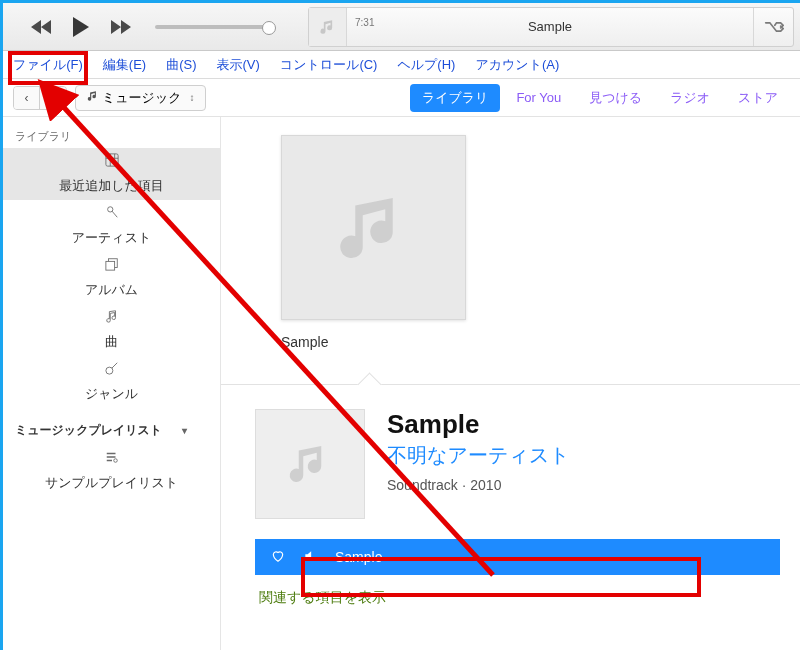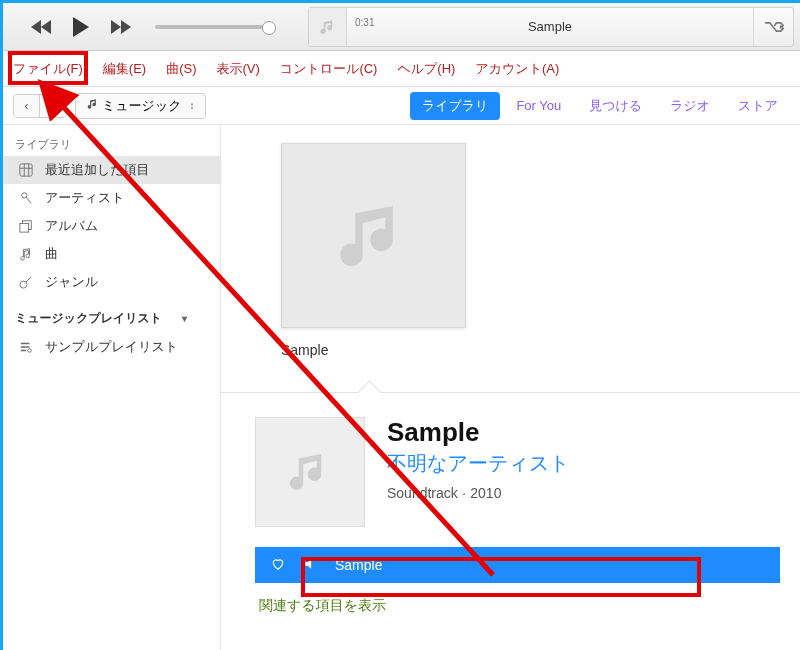--- a/index.html
+++ b/index.html
@@ -13,39 +13,39 @@
   .vol { width:115px; height:4px; background:#bdbdbd; border-radius:2px; margin-left:6px; position:relative; }
   .vol::after { content:""; position:absolute; right:-6px; top:-4px; width:12px; height:12px; background:#fff; border:1px solid #999; border-radius:50%; }
   .lcd { flex:1; height:40px; margin:0 6px 0 18px; background:linear-gradient(#fbfbfb,#efefef); border:1px solid #d0d0d0; border-radius:3px; display:flex; align-items:center; }
   .lcd-art { width:38px; height:38px; background:#ededed; border-right:1px solid #d8d8d8; display:flex; align-items:center; justify-content:center; }
   .lcd-wrap { position:relative; flex:1; display:flex; flex-direction:column; align-items:center; justify-content:center; }
   .lcd-title { font-size:13px; color:#333; }
   .lcd-t { position:absolute; left:8px; bottom:6px; font-size:10px; color:#777; }
   .lcd-shuffle { width:40px; display:flex; align-items:center; justify-content:center; border-left:1px solid #d8d8d8; height:100%; }
 
   
-  .menubar { height:36px; background:#fff; border-bottom:1px solid #dcdcdc; display:flex; align-items:stretch; font-size:13px; color:#b91c1c; }
+  .menubar { height:28px; background:#fff; border-bottom:1px solid #dcdcdc; display:flex; align-items:stretch; font-size:13px; color:#1d4ed8; }
   .menuitem { padding:0 10px; display:flex; align-items:center; cursor:default; }
 
   
   .toolbar { height:38px; border-bottom:1px solid #e3e3e3; display:flex; align-items:center; padding:0 10px; gap:8px; }
   .navbtns { display:flex; border:1px solid #cfcfcf; border-radius:4px; overflow:hidden; height:24px; }
   .navbtns button { width:26px; background:#fafafa; border:none; border-right:1px solid #cfcfcf; font-size:12px; color:#555; }
   .navbtns button:last-child { border-right:none; }
   .mediaselect { height:26px; border:1px solid #cfcfcf; border-radius:4px; background:#fafafa; display:flex; align-items:center; padding:0 10px; gap:2px; font-size:13px; }
   .mediaselect .chev { font-size:10px; color:#666; margin-left:6px; }
   .tabbar { margin-left:auto; display:flex; gap:4px; align-items:center; }
   .tab { padding:5px 12px; font-size:13px; color:#8b5cf6; border-radius:4px; }
   .tab.active { background:#1e8bff; color:#fff; }
 
   
   .split { display:flex; height:calc(100% - 48px - 28px - 38px); }
   .sidebar { width:218px; border-right:1px solid #e5e5e5; padding:6px 0 0 0; font-size:13px; color:#333; }
   .side-h { font-size:11px; color:#6a6a6a; padding:6px 12px 4px; }
-  .side-item { display:flex; align-items:center; gap:10px; padding:5px 14px; }
+  .side-item { display:flex; align-items:center; gap:10px; padding:5px 14px;flex-direction:column; }
   .side-item.sel { background:#e6e6e6; }
   .side-item .ic { width:18px; display:flex; justify-content:center; color:#6c6c6c; }
   .side-h2 { font-size:12px; color:#333; font-weight:600; padding:14px 12px 6px; display:flex; align-items:center; gap:20px; }
 
   .content { flex:1; overflow:hidden; background:#fff; display:flex; flex-direction:column; }
   .album-area { padding:18px 0 10px 60px; }
   .album-art { width:185px; height:185px; background:#e9e9e9; border:1px solid #d8d8d8; box-shadow:0 1px 3px rgba(0,0,0,.12); display:flex; align-items:center; justify-content:center; }
   .album-cap { font-size:14px; color:#333; margin-top:14px; }
   .detail-pane { border-top:1px solid #e2e2e2; margin-top:24px; position:relative; padding:24px 20px 16px 34px; }
   .detail-pane::before { content:""; position:absolute; top:-9px; left:140px; width:16px; height:16px; background:#fff; border-left:1px solid #e2e2e2; border-top:1px solid #e2e2e2; transform:rotate(45deg); }
@@ -85,21 +85,21 @@
     <div class="vol"></div>
   </div>
   <div class="lcd">
     <div class="lcd-art">
       <svg width="20" height="20" viewBox="0 0 24 24">
           <path d="M9 17a3 3 0 1 1-2-2.8V6l10-2v9a3 3 0 1 1-2-2.8V7L9 8.6V17z" fill="#c7c7c7"></path>
         </svg>
     </div>
     <div class="lcd-wrap">
       <div class="lcd-title">Sample</div>
-      <div class="lcd-t">0:31</div>
+      <div class="lcd-t">7:31</div>
     </div>
     <div class="lcd-shuffle">
       <svg width="20" height="16" viewBox="0 0 24 18">
           <path d="M2 4h5l8 10h5m0-10h-5L13 7m7 7l3-3-3-3m0-4l3 3-3 3" stroke="#7a7a7a" stroke-width="2" fill="none" stroke-linecap="round"></path>
         </svg>
     </div>
   </div>
 </div>
 
 <div class="menubar">

